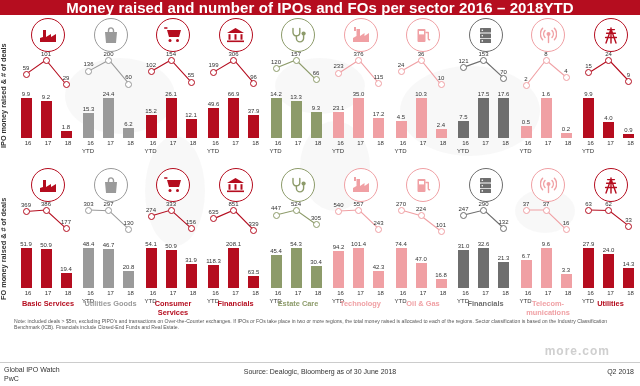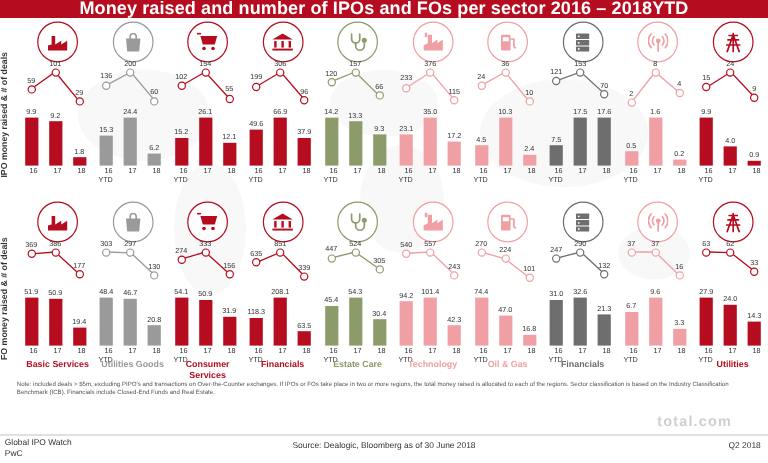--- a/index.html
+++ b/index.html
@@ -681,26 +681,27 @@
     </div>
   <div class="row" id="row-names" style="top:0;height:386px;pointer-events:none;">
       <div class="secname" style="left: 0px; color: rgb(181, 13, 31);">Basic Services</div>
       <div class="secname" style="left: 62.5px; color: rgb(154, 154, 154);">Utilities Goods</div>
       <div class="secname" style="left: 125px; color: rgb(181, 13, 31);">Consumer Services</div>
       <div class="secname" style="left: 187.5px; color: rgb(181, 13, 31);">Financials</div>
       <div class="secname" style="left: 250px; color: rgb(141, 155, 106);">Estate Care</div>
       <div class="secname" style="left: 312.5px; color: rgb(240, 160, 164);">Technology</div>
       <div class="secname" style="left: 375px; color: rgb(240, 160, 164);">Oil &amp; Gas</div>
       <div class="secname" style="left: 437.5px; color: rgb(110, 110, 110);">Financials</div>
+      <div class="secname" style="left: 500px; color: rgb(240, 160, 164);">Telecom-<br>munications</div>
       <div class="secname" style="left: 562.5px; color: rgb(181, 13, 31);">Utilities</div>
     </div>
 
   <div class="note">Note: included deals &gt; $5m, excluding PIPO's and transactions on Over-the-Counter exchanges. If IPOs or FOs take place in two or more regions, the total money raised is allocated to each of the regions. Sector classification is based on the Industry Classification Benchmark (ICB). Financials include Closed-End Funds and Real Estate.</div>
 
-  <div class="wm">total.com</div>
+  <div class="wm">more.com</div>
 
   <div class="footer-rule"></div>
   <div class="foot-left">
     <div>Global IPO Watch</div>
     <div>PwC</div>
   </div>
   <div class="foot-center">Source: Dealogic, Bloomberg as of 30 June 2018</div>
   <div class="foot-right">Q2 2018</div>
 
 </div>

